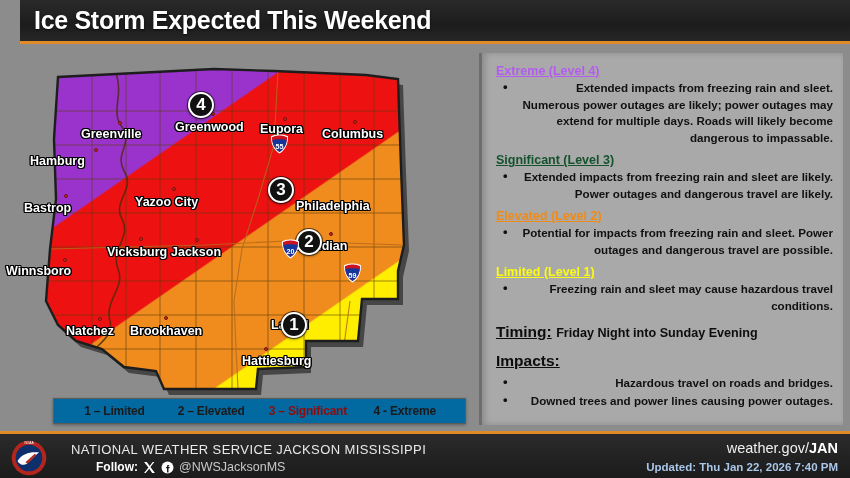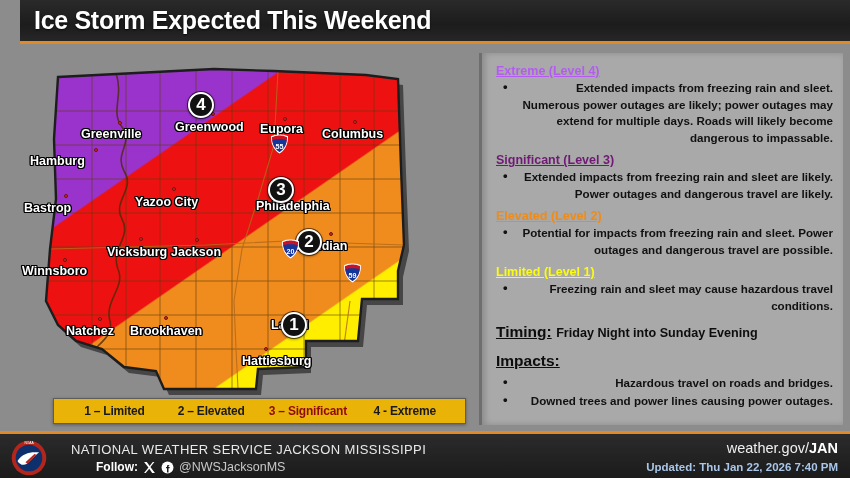--- a/index.html
+++ b/index.html
@@ -58,21 +58,21 @@
     color: #ffffff; font-size: 17px; font-weight: bold;
     text-align: center; line-height: 22px;
   }
   .shield {
     position: absolute; width: 19px; height: 20px;
   }
 
   
   .map-legend {
     position: absolute; left: 47px; top: 349px; width: 413px; height: 14px;
-    background: #eab308; border: 1.5px solid #5c5c5c;
+    background: #0369a1; border: 1.5px solid #5c5c5c;
     display: flex; padding: 12px;
     box-shadow: 0 1px 3px rgba(0,0,0,.35);
   }
   .map-legend .seg {
     flex: 1; display: flex; align-items: center; justify-content: center;
     font-size: 12px; font-weight: bold; color: #1a1a1a;
     letter-spacing: -0.2px;
   }
   .map-legend .seg.l3 { color: #8f0b0b; }
 
@@ -83,21 +83,21 @@
     border-left: 3px solid #6e6e6e;
     box-shadow: inset 3px 0 6px rgba(0,0,0,.18);
     padding: 8px 10px 0 14px;
   }
   .lvl-head {
     font-size: 12.5px; font-weight: bold;
     text-decoration: underline; margin-bottom: 2px;
     display: inline-block;
   }
   .lvl-4 { color: #b45cf0; }
-  .lvl-3 { color: #701a75; }
+  .lvl-3 { color: #14532d; }
   .lvl-2 { color: #ef8b16; }
   .lvl-1 { color: #fbfb15; }
   ul.blist { list-style: none; margin: 0 0 4px 0; padding: 0; }
   ul.blist li {
     position: relative;
     font-size: 11.6px; font-weight: bold; color: #111111;
     line-height: 16.5px; padding-left: 22px; margin-bottom: 1px; text-align: right;
   }
   ul.blist li::before {
     content: "\2022"; position: absolute; left: 7px; top: -1px;
@@ -216,29 +216,29 @@
           <div class="city-label" style="left: 254px; top: 73px;">Eupora</div>
           <div class="city-pin" style="left: 347px; top: 71px;"></div>
           <div class="city-label" style="left: 316px; top: 78px;">Columbus</div>
           <div class="city-pin" style="left: 88px; top: 99px;"></div>
           <div class="city-label" style="left: 24px; top: 105px;">Hamburg</div>
           <div class="city-pin" style="left: 58px; top: 145px;"></div>
           <div class="city-label" style="left: 18px; top: 152px;">Bastrop</div>
           <div class="city-pin" style="left: 166px; top: 138px;"></div>
           <div class="city-label" style="left: 129px; top: 146px;">Yazoo City</div>
           <div class="city-pin" style="left: 281px; top: 143px;"></div>
-          <div class="city-label" style="left: 250px; top: 150px;">Philadelphia</div>
+          <div class="city-label" style="left: 250px; top: 150px; padding-left: 40px;">Philadelphia</div>
           <div class="city-pin" style="left: 133px; top: 188px;"></div>
           <div class="city-label" style="left: 101px; top: 196px;">Vicksburg</div>
           <div class="city-pin" style="left: 189px; top: 189px;"></div>
           <div class="city-label" style="left: 165px; top: 196px;">Jackson</div>
           <div class="city-pin" style="left: 323px; top: 183px;"></div>
           <div class="city-label" style="left: 290px; top: 190px;">Meridian</div>
           <div class="city-pin" style="left: 57px; top: 209px;"></div>
-          <div class="city-label" style="left: 16px; top: 215px;">Winnsboro</div>
+          <div class="city-label" style="left: 0; top: 215px;">Winnsboro</div>
           <div class="city-pin" style="left: 92px; top: 268px;"></div>
           <div class="city-label" style="left: 60px; top: 275px;">Natchez</div>
           <div class="city-pin" style="left: 158px; top: 267px;"></div>
           <div class="city-label" style="left: 124px; top: 275px;">Brookhaven</div>
           <div class="city-pin" style="left: 285px; top: 262px;"></div>
           <div class="city-label" style="left: 265px; top: 269px;">Laurel</div>
           <div class="city-pin" style="left: 258px; top: 298px;"></div>
           <div class="city-label" style="left: 236px; top: 305px;">Hattiesburg</div>
         </div>
 

